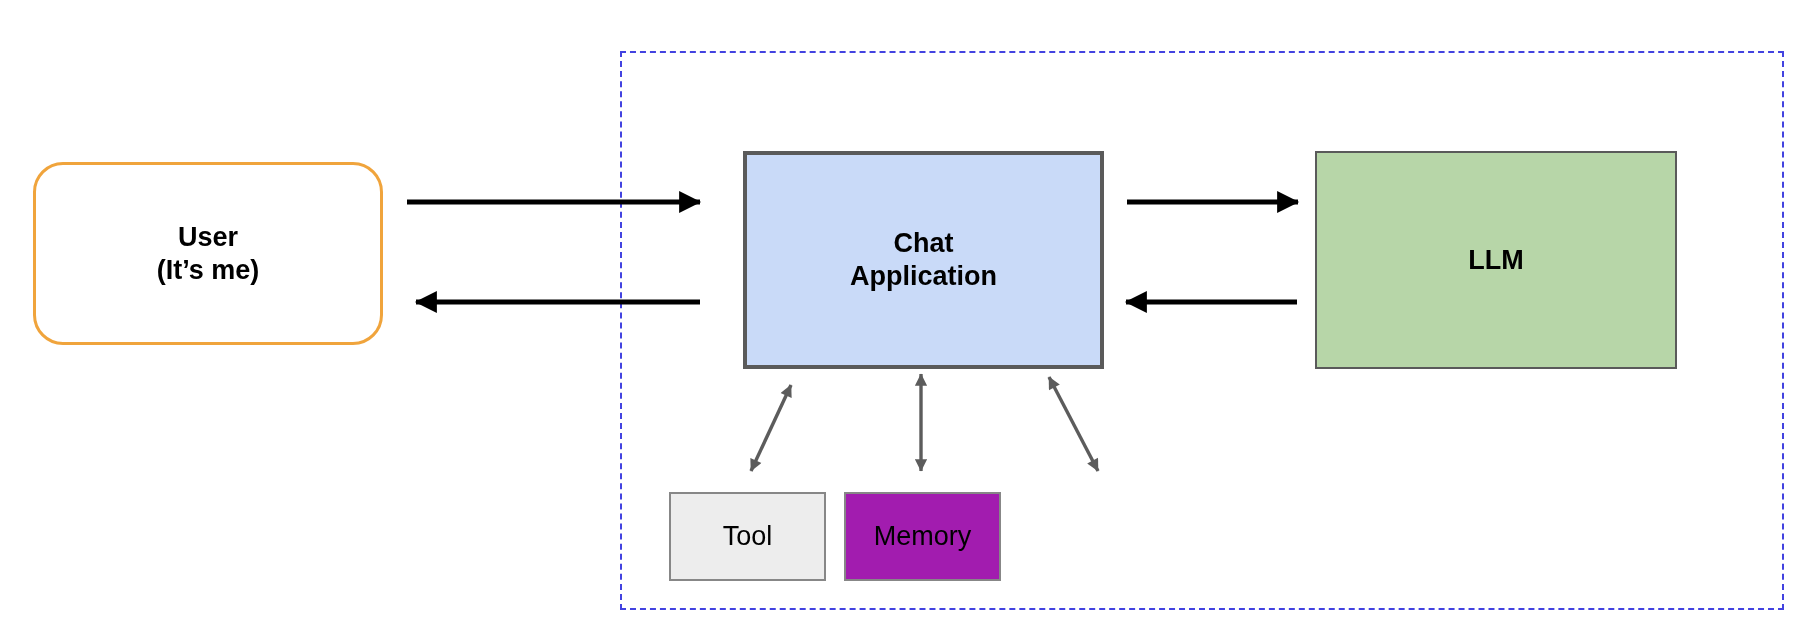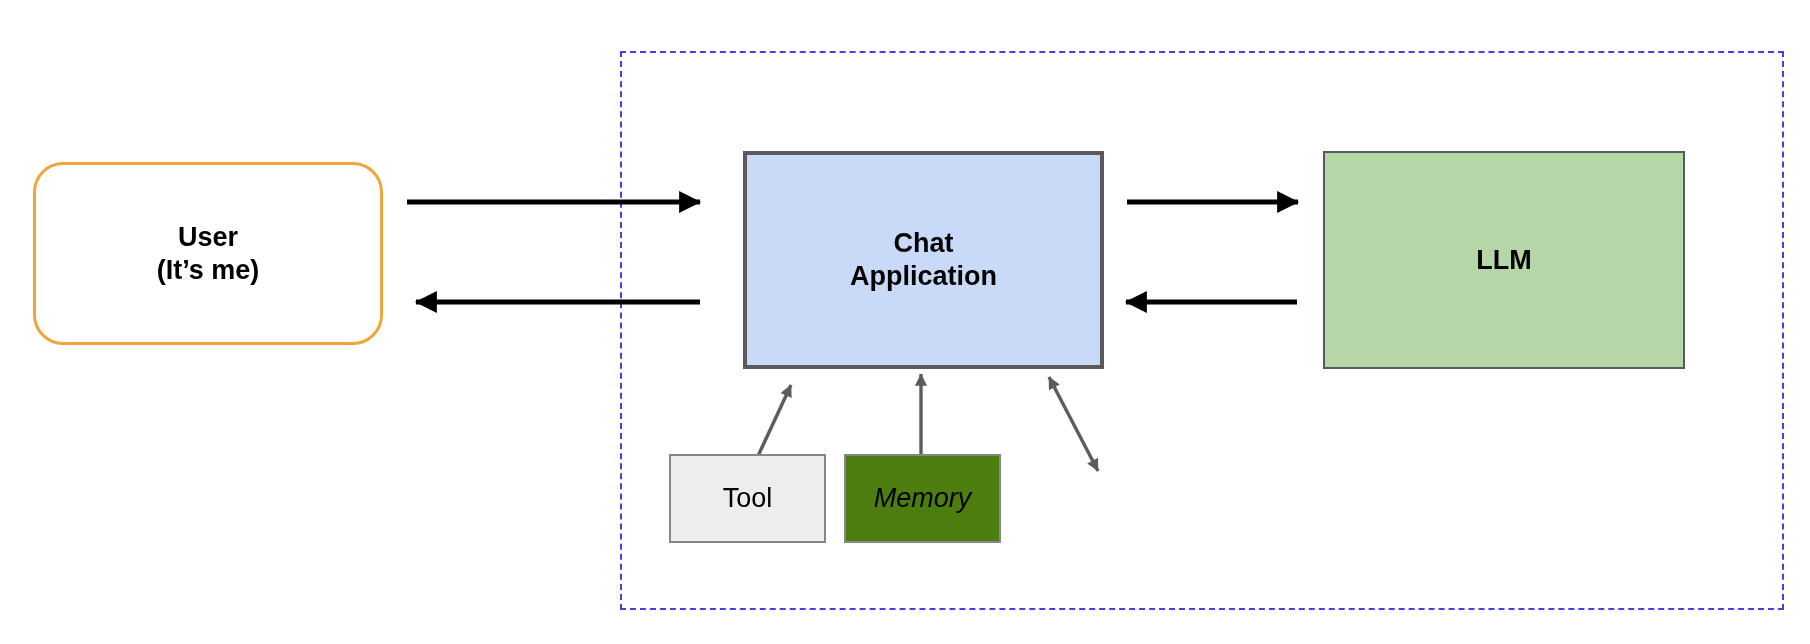--- a/index.html
+++ b/index.html
@@ -66,21 +66,21 @@
   .node-llm {
     left: 1315px;
     top: 151px;
     width: 362px;
     height: 218px;
     background: #b7d6a8;
     border: 2px solid #5a5a5a;
     font-weight: bold;
   }
   .node-small {
-    top: 454px;
+    top: 492px;
     height: 89px;
     background: #ededed;
     border: 2px solid #878787;
     font-weight: normal;
   }
   .node-tool      { left: 669px;  width: 157px; }
   .node-memory    { left: 844px;  width: 157px; }
   .node-retrieval { left: 1022px; width: 158px; }
 </style>
 </head>
@@ -113,26 +113,26 @@
   <div class="node node-user" style="background: rgb(255, 255, 255); border-color: rgb(240, 164, 60);">
     <span class="line">User</span>
     <span class="line">(It’s me)</span>
   </div>
 
   <div class="node node-chat" style="background: rgb(201, 218, 248); border-color: rgb(90, 90, 90);">
     <span class="line">Chat</span>
     <span class="line">Application</span>
   </div>
 
-  <div class="node node-llm" style="background: rgb(183, 214, 168); border-color: rgb(90, 90, 90); margin-left: 8px;">
+  <div class="node node-llm" style="background: rgb(183, 214, 168); border-color: rgb(90, 90, 90);">
     <span class="line">LLM</span>
   </div>
 
   <div class="node node-small node-tool" style="background: rgb(237, 237, 237); border-color: rgb(135, 135, 135);">
     <span class="line">Tool</span>
   </div>
 
-  <div class="node node-small node-memory" style="background: #4d7c0f; border-color: rgb(135, 135, 135); font-style: italic;">
+  <div class="node node-small node-memory" style="background: #a21caf; border-color: rgb(135, 135, 135);">
     <span class="line">Memory</span>
   </div>
 
 
 </div>
 
 </body></html>

